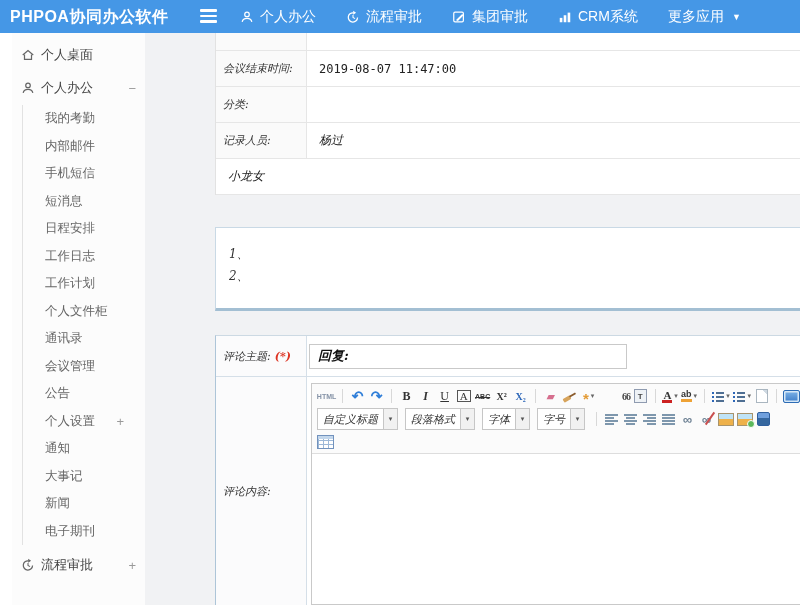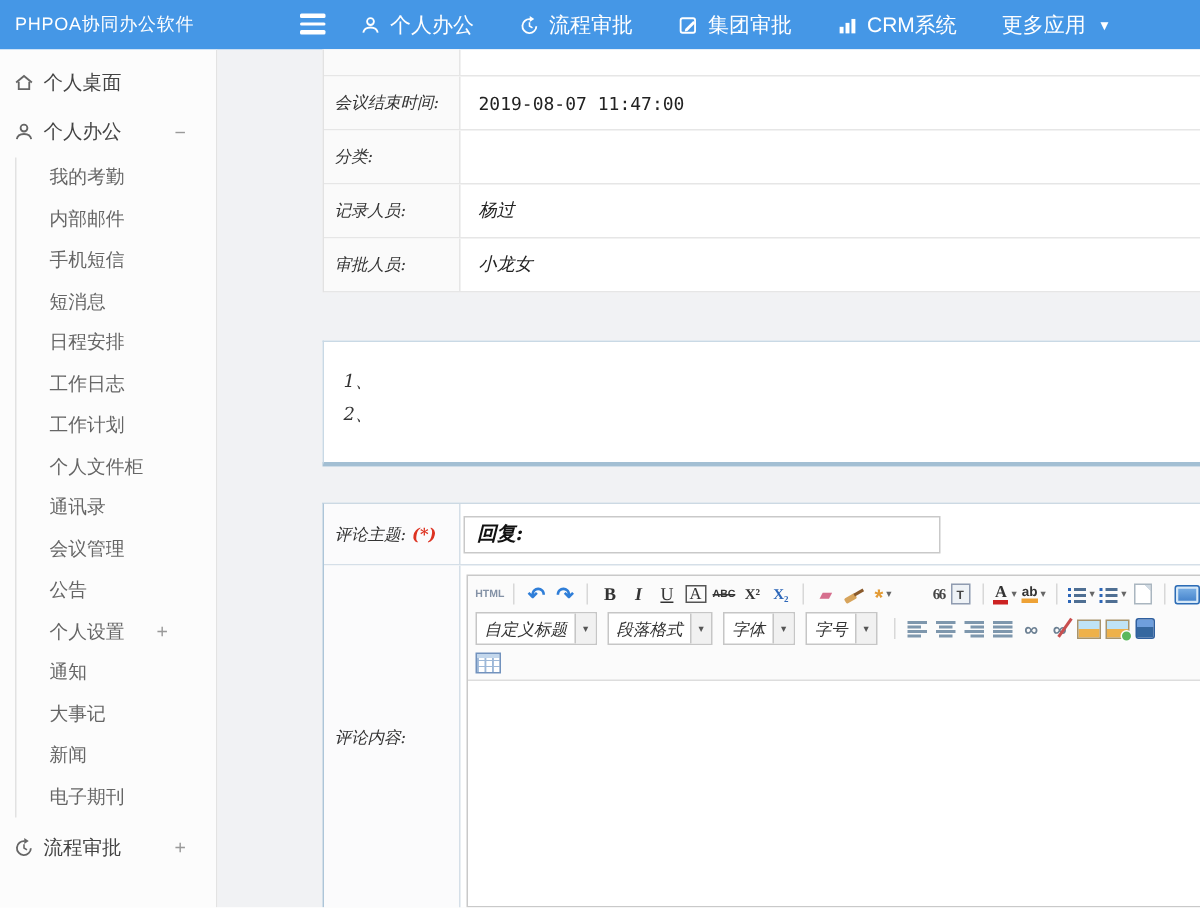--- a/index.html
+++ b/index.html
@@ -1,30 +1,30 @@
 <!DOCTYPE html>
 <html><head>
 <meta charset="utf-8">
 <style>
   html,body{margin:0;padding:0;background:#fff;}
   .screen{position:relative;width:800px;height:605px;overflow:hidden;background:#fff;
           font-family:"Liberation Sans",sans-serif;-webkit-font-smoothing:antialiased;}
 
   
   header{position:absolute;left:0;top:0;width:800px;height:33px;background:#4597e6;}
-  .logo{position:absolute;left:10px;top:0;line-height:33px;font-size:12px;font-weight:normal;color:#fff;letter-spacing:.5px;cursor:pointer;}
+  .logo{position:absolute;left:10px;top:0;line-height:33px;font-size:16px;font-weight:bold;color:#fff;letter-spacing:.5px;cursor:pointer;}
   .hamburger{position:absolute;left:200px;top:9px;width:17px;height:15px;cursor:pointer;}
   .hamburger i{display:block;height:2.5px;background:#fff;margin-bottom:3px;border-radius:1px;}
   #topnav{position:absolute;left:240px;top:0;height:33px;display:flex;align-items:center;gap:30px;}
   .nav-item{display:flex;align-items:center;gap:6px;color:#fff;font-size:14px;cursor:pointer;white-space:nowrap;}
   .nav-icon{display:inline-flex;color:#fff;}
   .caret{font-size:9px;margin-left:2px;}
 
   
-  #sidebar{position:absolute;left:0;top:33px;width:144px;height:572px;background:#fcfcfc;border-right:1px solid #e3e3e3;overflow:hidden;}
+  #sidebar{position:absolute;left:12px;top:33px;width:144px;height:572px;background:#fcfcfc;border-right:1px solid #e3e3e3;overflow:hidden;}
   .side-item{position:relative;display:flex;align-items:center;height:27px;padding-left:9px;color:#444;font-size:13px;cursor:pointer;}
   .side-item.first{margin-top:8px;}
   .side-item.gap{margin-top:6px;}
   .side-icon{display:inline-flex;color:#666;margin-right:6px;}
   .side-sub{margin:4px 0 2px 10px;border-left:1px solid #e2e2e2;padding-left:22px;}
   .side-sub .side-item{height:27.5px;padding-left:0;color:#666;font-size:12.5px;}
   .expander{position:absolute;right:20px;top:50%;transform:translateY(-50%);color:#999;font-size:13px;cursor:pointer;}
   .side-sub .expander{right:32px;}
 
   
@@ -289,23 +289,20 @@
       </div>
       <div class="frow">
         <div class="f-label">
           <span>记录人员:</span>
         </div>
         <div class="f-value">
           <span>杨过</span>
         </div>
       </div>
       <div class="frow">
-        <div class="f-label">
-          <span>审批人员:</span>
-        </div>
         <div class="f-value">
           <span>小龙女</span>
         </div>
       </div>
     </div>
 
   <div class="minutes" id="minutes-box">
       <div>1、</div>
       <div>2、</div>
     </div>

